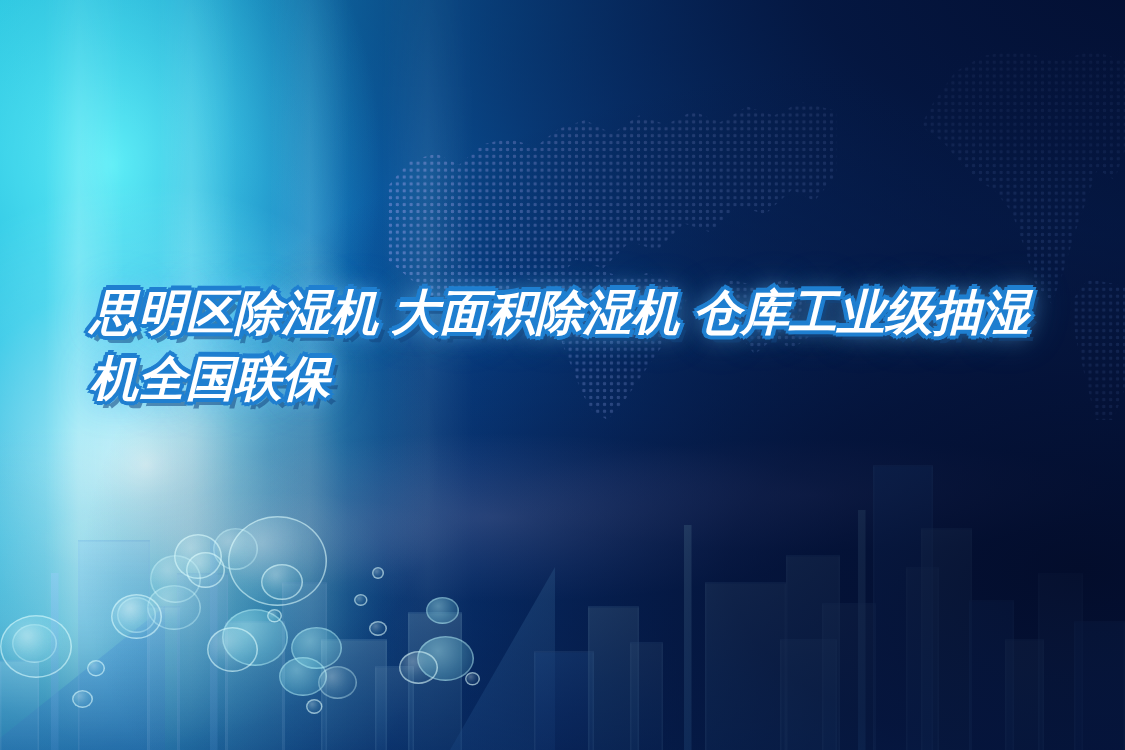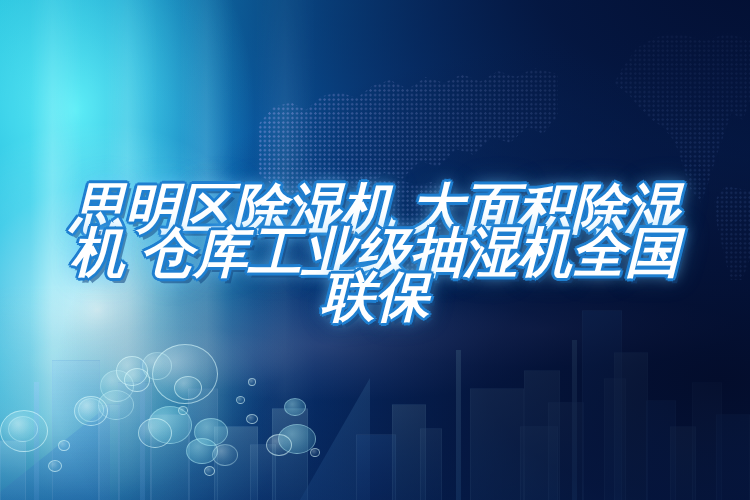--- a/index.html
+++ b/index.html
@@ -127,22 +127,21 @@
   .spire{position:absolute;bottom:0;width:5px;
     background:linear-gradient(180deg, rgba(150,220,255,.70) 0%, rgba(80,170,240,.45) 100%);}
   .tri{position:absolute;bottom:0;
     background:linear-gradient(180deg, rgba(95,180,245,.46) 0%, rgba(50,130,215,.34) 100%);}
   .city-fade{position:absolute;left:0;right:0;bottom:0;height:215px;
     background:linear-gradient(180deg, rgba(6,28,70,0) 0%, rgba(6,26,66,.10) 60%, rgba(5,22,58,.28) 100%);}
 
   
   .headline{
     position:absolute;left:60px;top:186px;width:630px;
-    text-align:center;
-    font-size:54px;
+    font-size:32px;
     line-height:44px;
     font-weight:bold;
     font-style:italic;
     letter-spacing:0px;
     color:#ffffff;
     -webkit-text-stroke:0px;
     text-shadow:
       -2px 0 0 #1f7fd0, 2px 0 0 #1f7fd0, 0 -2px 0 #1f7fd0, 0 2px 0 #1f7fd0,
       -2px -2px 0 #1f7fd0, 2px -2px 0 #1f7fd0, -2px 2px 0 #1f7fd0, 2px 2px 0 #1f7fd0,
       -3px 0 0 #1f7fd0, 3px 0 0 #1f7fd0, 0 3px 0 #1f7fd0, 0 -3px 0 #1f7fd0,

